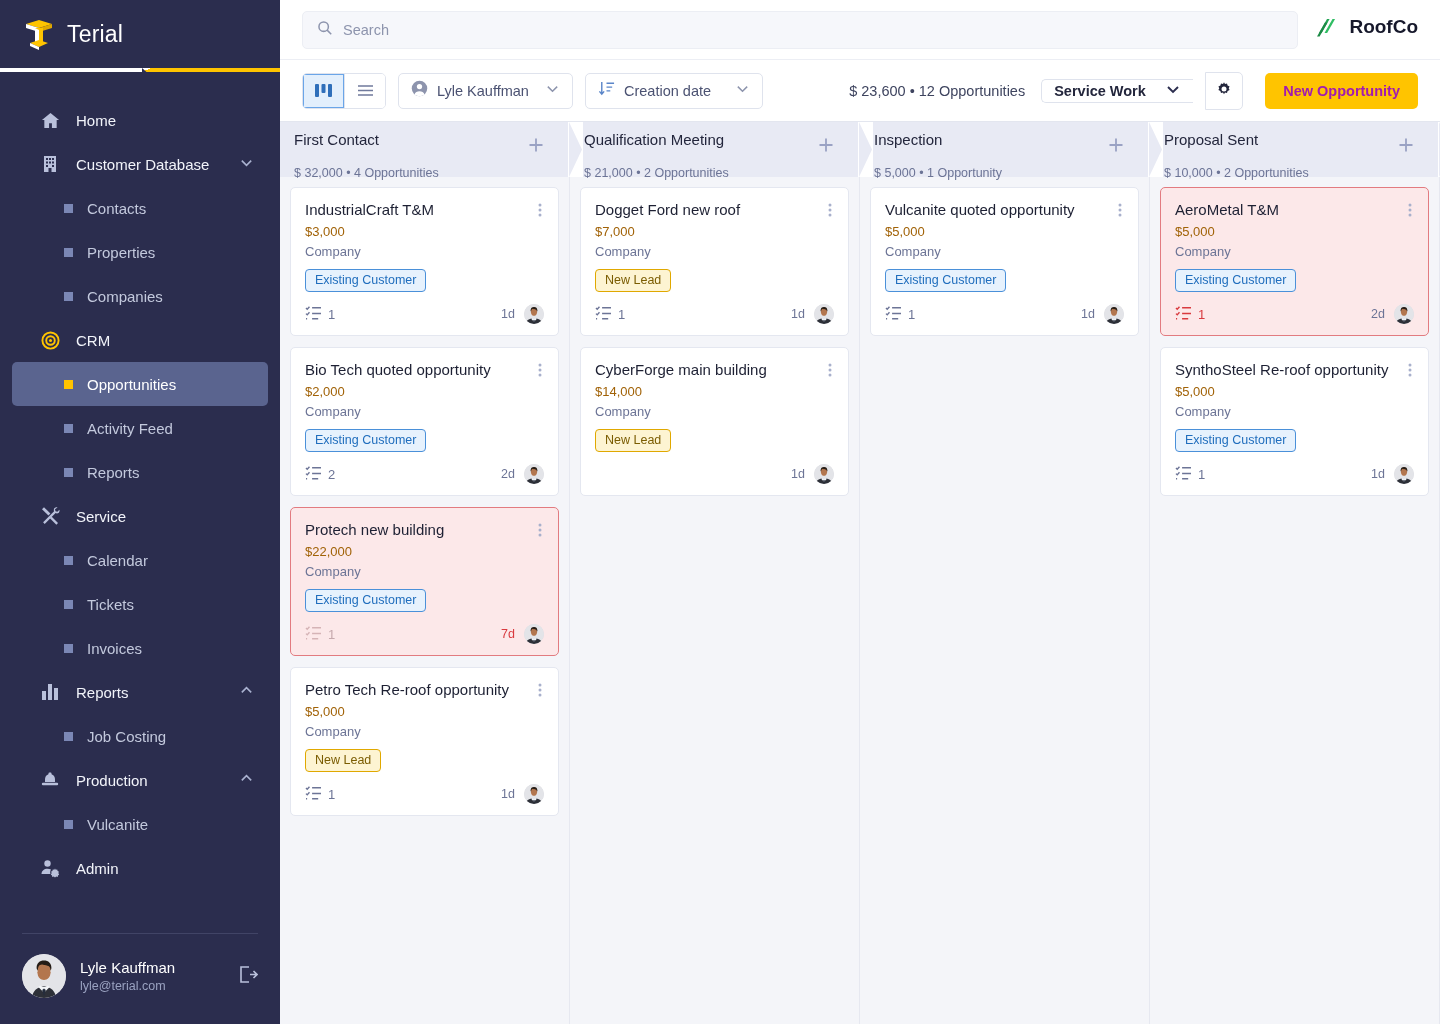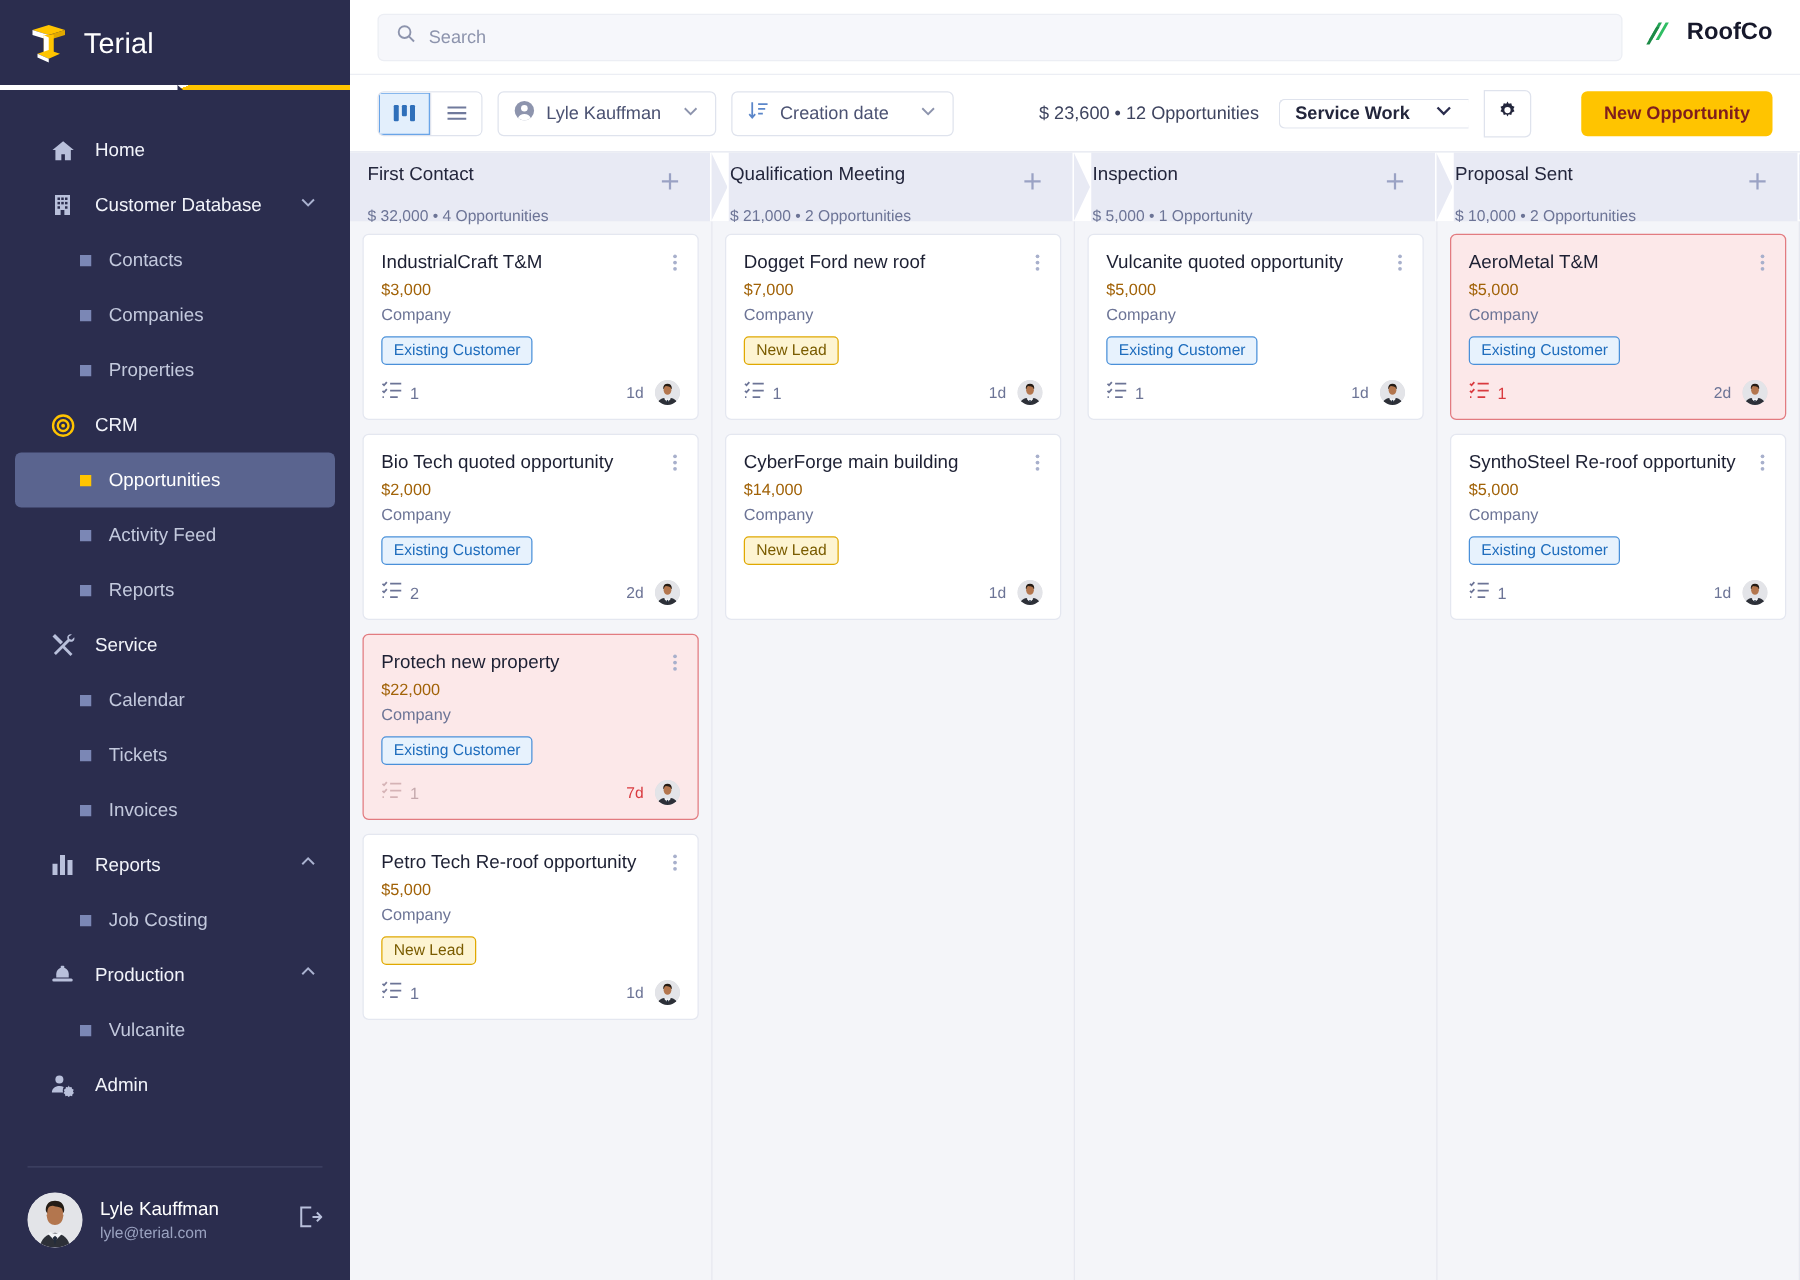--- a/index.html
+++ b/index.html
@@ -127,22 +127,22 @@
   .dd.pipeline { height: 24px; border-radius: 5px 0 0 5px; border-right: none; width: 152px; }
   .dd.pipeline .dd-label { font-weight: bold; color: #23263c; }
   .gear-btn {
     height: 38px; width: 38px; border: 1px solid #dfe3ed; border-radius: 0 5px 5px 0;
     background: #ffffff; display: flex; align-items: center; justify-content: center;
     cursor: pointer;
   }
   .new-btn {
     height: 36px; background: #ffc400; border: none; border-radius: 5px;
     padding: 0 18px; font-family: "Liberation Sans", sans-serif;
-    font-size: 14.5px; font-weight: bold; color: #7f1d1d; cursor: pointer;
-    margin-left: 28px;
+    font-size: 14.5px; font-weight: bold; color: #a21caf; cursor: pointer;
+    margin-left: 10px;
   }
 
   
   .board { flex: 1; display: flex; min-height: 0; overflow: hidden; }
   .column {
     width: 290px; flex-shrink: 0; display: flex; flex-direction: column;
     border-right: 1px solid #e6e8f0; min-height: 0;
   }
   .col-head {
     height: 55px; background: #e8eaf4; position: relative;
@@ -258,25 +258,25 @@
             </svg>
         </span>
       </div>
 
       <div class="sub-item">
         <span class="bullet"></span>
         <span class="nav-label">Contacts</span>
       </div>
       <div class="sub-item">
         <span class="bullet"></span>
+        <span class="nav-label">Properties</span>
+      </div>
+      <div class="sub-item">
+        <span class="bullet"></span>
         <span class="nav-label">Companies</span>
-      </div>
-      <div class="sub-item">
-        <span class="bullet"></span>
-        <span class="nav-label">Properties</span>
       </div>
 
       <div class="nav-item top">
         <span class="ico">
           <svg width="19" height="19" viewBox="0 0 20 20">
               <circle cx="10" cy="10" r="8.5" fill="none" stroke="#ffc400" stroke-width="2"></circle>
               <circle cx="10" cy="10" r="4.5" fill="none" stroke="#ffc400" stroke-width="2"></circle>
               <circle cx="10" cy="10" r="1.6" fill="#ffc400"></circle>
             </svg>
         </span>
@@ -555,21 +555,21 @@
   <path d="M1.8 20c.3-3.3 2.3-5 5.6-5.6l2.6 2.8 2.6-2.8c3.3.6 5.3 2.3 5.6 5.6H1.8z" fill="#2d3038"></path>
   <path d="M8.3 14.5c.5.4 1.1.6 1.7.6s1.2-.2 1.7-.6l1 .5-2.7 2.8-2.7-2.8z" fill="#f2f4f7"></path>
   <path d="M10 15.8l.8.7-.8 2.8-.8-2.8z" fill="#232c3c"></path>
 </svg></span>
        </div></div>
             <div class="card alert"><span class="kebab"><svg width="14" height="18" viewBox="0 0 14 18" fill="#a8b0cc">
   <circle cx="7" cy="4" r="1.5"></circle>
                   <circle cx="7" cy="9" r="1.5"></circle>
                   <circle cx="7" cy="14" r="1.5"></circle>
                 </svg></span>
-       <div class="card-title">Protech new property</div>
+       <div class="card-title">Protech new building</div>
        <div class="card-amount">$22,000</div>
        <div class="card-company">Company</div>
        <span class="badge blue">Existing Customer</span>
        <div class="card-foot">
          <span class="chk muted">
            <span><svg width="17" height="15" viewBox="0 0 18 16" fill="none" stroke="#d5b3b6" stroke-width="1.5">
   <path d="M1 3.2 2.3 4.5 4.7 1.8"></path>
                       <path d="M1 9.2 2.3 10.5 4.7 7.8"></path>
                       <path d="M1 14.6h1.2"></path>
   <path d="M7.5 3h9.5M7.5 9h9.5M7.5 14.6h6.5"></path>

